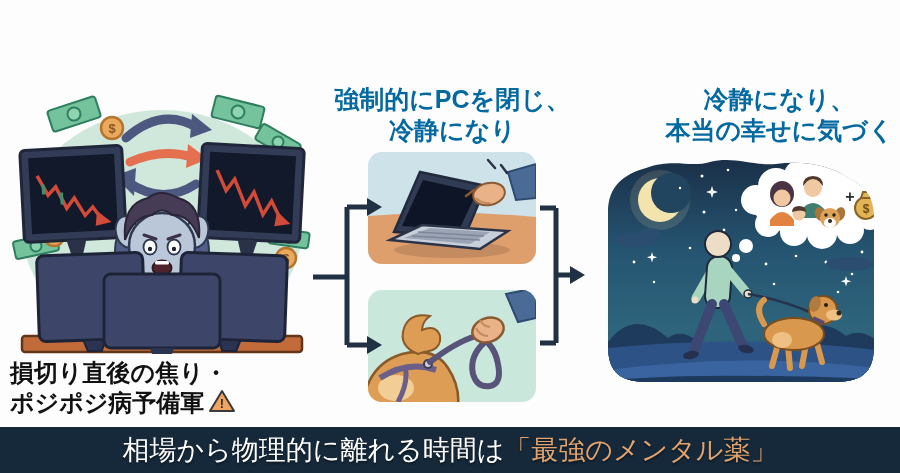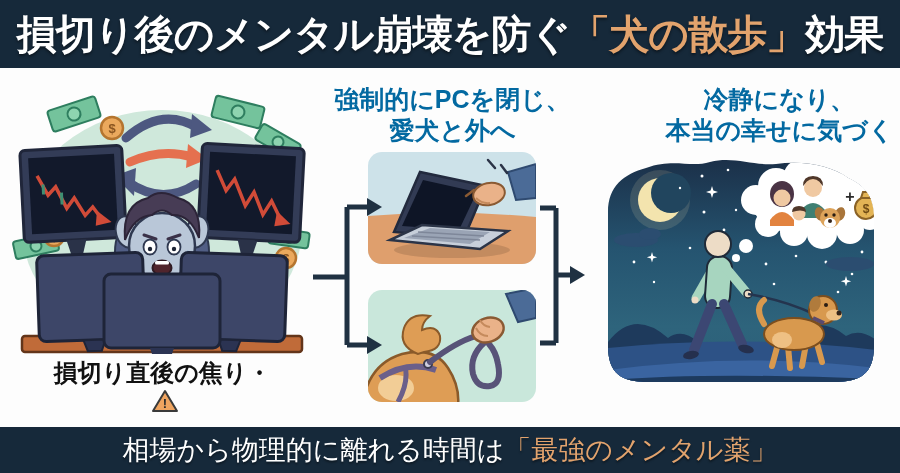--- a/index.html
+++ b/index.html
@@ -14,35 +14,32 @@
   }
   .banner.top { top:0; height:68px; }
   .banner.bottom { bottom:0; height:46px; }
   .banner h1 { font-size:40px; font-weight:800; color:#fff; letter-spacing:-1px;
     text-shadow:0 2px 3px rgba(0,0,0,.45); white-space:nowrap; }
   .banner p { font-size:27px; font-weight:400; color:#fff;
     text-shadow:0 2px 2px rgba(0,0,0,.4); white-space:nowrap; }
   .accent { color:#e2a36d; }
   .abs { position:absolute; }
   .heading { text-align:center; font-weight:800; color:#0369a1; font-size:25px; line-height:31px; }
-  .caption { text-align:center; font-weight:800; color:#111; }
+  .caption { font-weight:800; color:#111; }
   .caption.left-cap { font-size:24px; line-height:30px; }
   .caption.right-cap { font-size:22px; }
   .card { border-radius:14px; overflow:hidden; }
   .warn { display:inline-block; vertical-align:-3px; margin-left:4px; }
   svg { display:block; }
 </style>
 </head>
 <body>
 
 <div class="poster">
 
-  <header class="banner top">
-    <h1><span>損切り後のメンタル崩壊を防ぐ</span><span class="accent">「犬の散歩」</span><span>効果</span></h1>
-  </header>
 
   <svg class="abs" style="left:12px;top:88px" width="300" height="268" viewBox="0 0 300 268">
     <ellipse cx="150" cy="140" rx="140" ry="118" fill="#cfe8db"></ellipse>
 
     <g stroke="#2e7e5f" stroke-width="2">
       <g transform="translate(62,26) rotate(-18)">
           <rect x="-25" y="-11" width="50" height="22" rx="3" fill="#74c39c"></rect>
           <circle r="6.5" fill="#8ed4b0"></circle>
         </g>
       <g transform="translate(226,24) rotate(14)">
@@ -140,29 +137,29 @@
         <rect x="168" y="166" width="106" height="86" rx="7" fill="#3d4668" stroke="#1e2438" stroke-width="3"></rect>
         <polygon points="208,252 230,252 226,263 212,263" fill="#2b3352" stroke="#1e2438" stroke-width="2"></polygon>
       </g>
       <rect x="92" y="186" width="116" height="74" rx="7" fill="#3d4668" stroke="#1e2438" stroke-width="3"></rect>
       <polygon points="138,260 162,260 160,266 140,266" fill="#2b3352"></polygon>
     </g>
   </svg>
 
   <div class="abs caption left-cap" style="left:10px;top:358px;width:305px">
     <div>損切り直後の焦り・</div>
-    <div><svg class="warn" width="28" height="25" viewBox="0 0 28 25">
+    <div><span>ポジポジ病予備軍</span><svg class="warn" width="28" height="25" viewBox="0 0 28 25">
           <path d="M14,2 L26,22 L2,22 Z" fill="#efa460" stroke="#3a3a3a" stroke-width="2" stroke-linejoin="round"></path>
           <text x="14" y="19" text-anchor="middle" font-size="13" font-weight="bold" fill="#2b2b2b">!</text>
         </svg></div>
   </div>
 
   <div class="abs heading" style="left:325px;top:84px;width:255px">
     <div>強制的にPCを閉じ、</div>
-    <div>愛犬と外へ</div>
+    <div>冷静になり</div>
   </div>
 
   <div class="abs card" style="left:368px;top:152px;width:168px;height:112px">
     <svg width="168" height="112" viewBox="0 0 168 112">
       <rect width="168" height="112" fill="#cde2e9"></rect>
       <path d="M0,64 Q84,57 168,65 L168,112 L0,112 Z" fill="#df9f6d"></path>
       <ellipse cx="84" cy="98" rx="58" ry="8" fill="rgba(40,30,20,0.15)"></ellipse>
       <g>
         <polygon points="26,80 52,20 118,34 96,86" fill="#323b54" stroke="#222a3e" stroke-width="2.5"></polygon>
         <polygon points="34,74 55,28 109,40 91,78" fill="#0e1526"></polygon>

